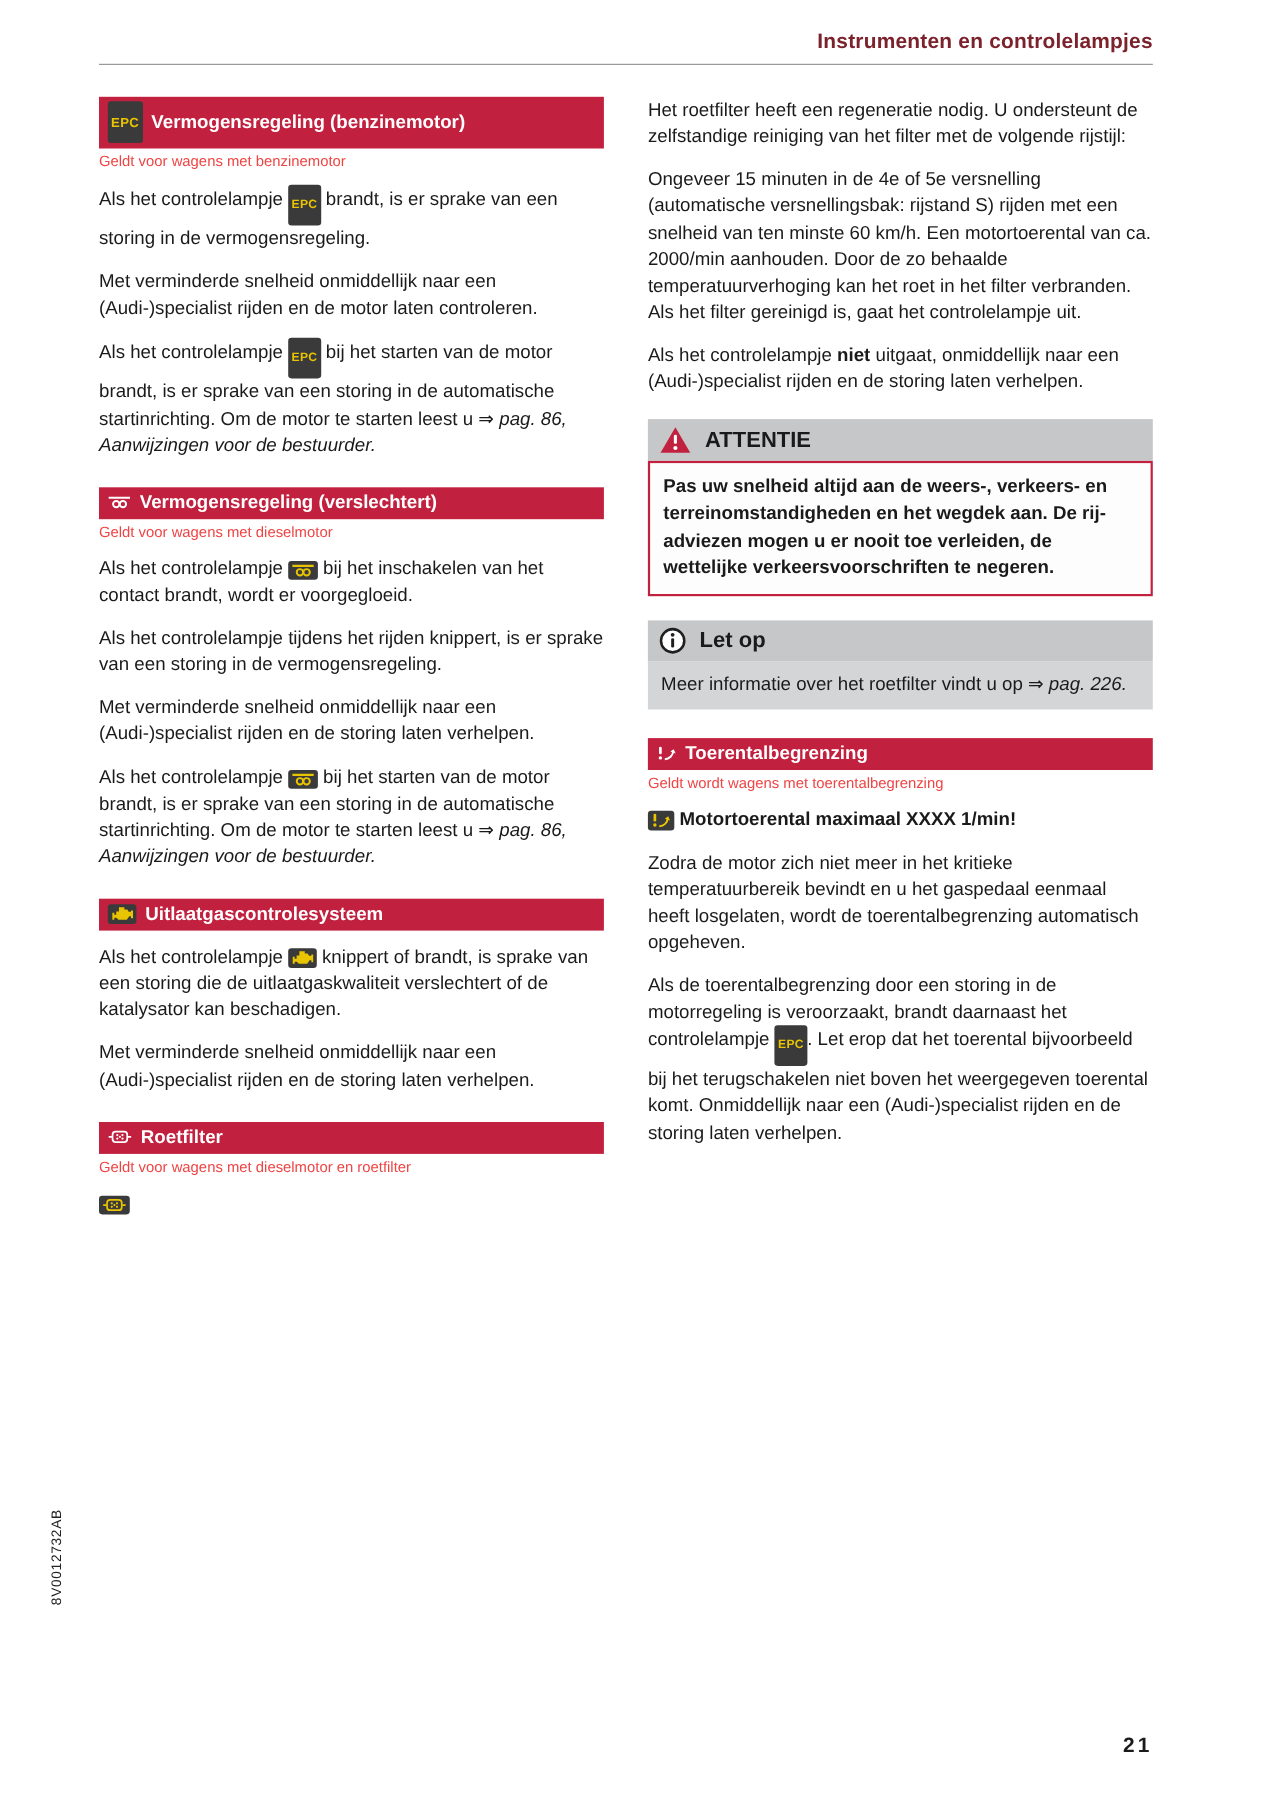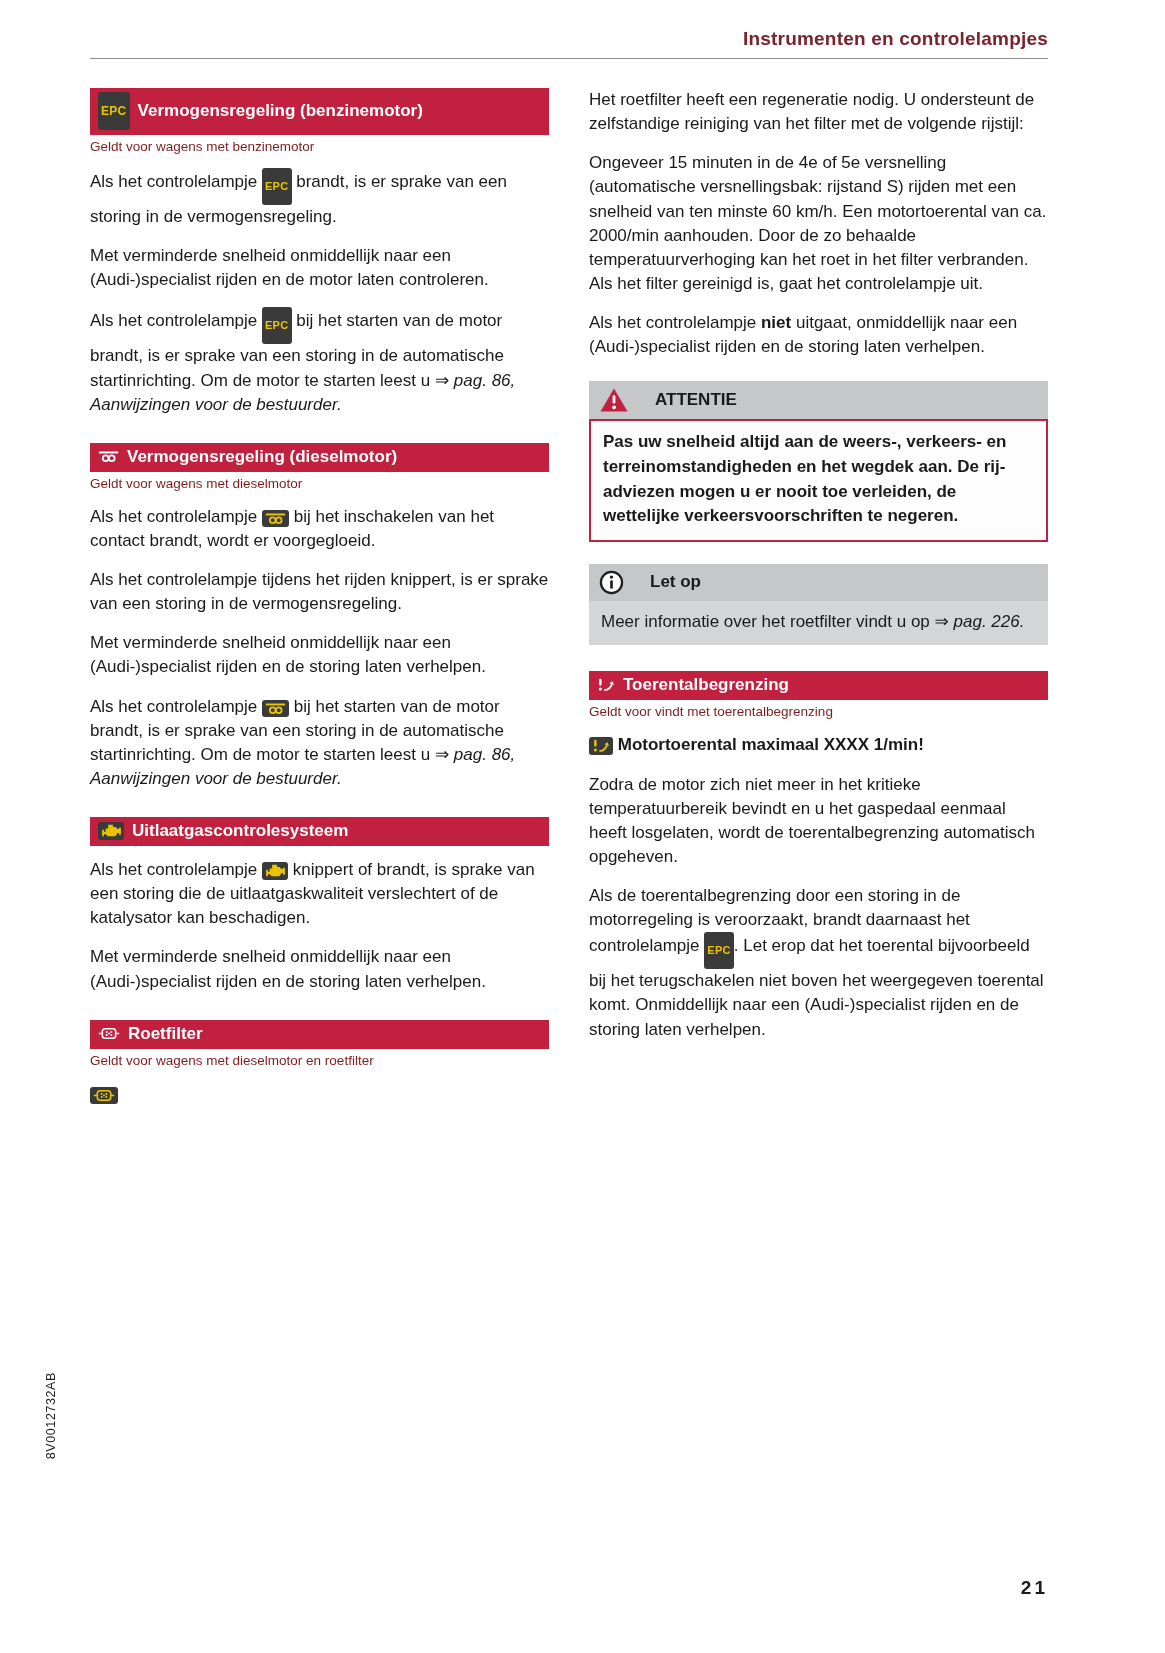--- a/index.html
+++ b/index.html
@@ -31,21 +31,21 @@
   .banner {
     background: var(--banner-red, #c2203f);
     color: #fff; font-weight: bold; font-size: 17px;
     padding: 4px 8px 5px;
     display: flex; align-items: center; gap: 8px;
     margin: 26px 0 12px;
   }
   .col .banner:first-child { margin-top: 0; }
   .banner + .subnote { margin-top: -8px; }
 
-  .subnote { font-size: 13.5px; color: #7f1d1d; margin: 0 0 14px; }
+  .subnote { font-size: 13.5px; color: #ef4444; margin: 0 0 14px; }
 
   p.para, p.bold-para { font-size: 17px; line-height: 1.42; margin: 0 0 15px; }
   p.bold-para { font-weight: bold; margin-top: 6px; }
   .bold { font-weight: bold; margin-top: 22px; }
   .italic { font-style: italic; }
 
   
   .icon { display: inline-flex; align-items: center; justify-content: center; }
   p .icon { vertical-align: -3px; }
   .chip {
@@ -55,22 +55,22 @@
   }
   .chip.epc { font-weight: bold; font-size: 11px; line-height: 1; letter-spacing: .3px; padding: 13px 3px; }
   .banner .chip.epc { font-size: 12px; }
   .light { color: #fff; background: transparent; }
   .icon svg { display: block; }
 
   
   .warnbox, .notebox { margin: 22px 0; }
   .box-header {
     background: var(--note-gray-header, #c6c7c9);
-    display: flex; align-items: center; gap: 26px;
-    padding: 6px 10px; font-weight: bold; font-size: 17px;
+    display: flex; align-items: center; gap: 12px;
+    padding: 6px 10px; font-weight: bold; font-size: 20px;
   }
   .warn-body {
     border: 2px solid var(--banner-red, #c2203f);
     background: #fdfdfd;
     padding: 9px 12px 11px;
     font-weight: bold;
   }
   .warn-body p, .note-body p { margin: 0; font-size: 17px; line-height: 1.45; }
   .note-body {
     background: var(--note-gray-body, #d4d5d7);
@@ -111,21 +111,21 @@
         <p class="para"><span class="text">Met verminderde snelheid onmiddellijk naar een (Audi-)specialist rijden en de motor laten controleren.</span></p>
         <p class="para"><span class="text">Als het controlelampje </span><span class="icon chip epc">EPC</span><span class="text"> bij het starten van de motor brandt, is er sprake van een storing in de automatische startinrichting. Om de motor te starten leest u </span><span class="text">⇒ </span><span class="italic">pag. 86, Aanwijzingen voor de bestuurder.</span></p>
         <div class="banner">
           <span class="icon light">
             <svg width="21" height="13" viewBox="0 0 26 15">
               <path d="M1 2.5h24" stroke="currentColor" stroke-width="2.4" fill="none"></path>
               <circle cx="9.5" cy="9.7" r="3.6" stroke="currentColor" stroke-width="2.2" fill="none"></circle>
               <circle cx="17" cy="9.7" r="3.6" stroke="currentColor" stroke-width="2.2" fill="none"></circle>
             </svg>
           </span>
-          <span>Vermogensregeling (dieselmotor)</span>
+          <span>Vermogensregeling (verslechtert)</span>
         </div>
         <div class="subnote">Geldt voor wagens met dieselmotor</div>
         <p class="para"><span class="text">Als het controlelampje </span><span class="icon chip">
             <svg width="21" height="13" viewBox="0 0 26 15">
               <path d="M1 2.5h24" stroke="currentColor" stroke-width="2.4" fill="none"></path>
               <circle cx="9.5" cy="9.7" r="3.6" stroke="currentColor" stroke-width="2.2" fill="none"></circle>
               <circle cx="17" cy="9.7" r="3.6" stroke="currentColor" stroke-width="2.2" fill="none"></circle>
             </svg>
           </span><span class="text"> bij het inschakelen van het contact brandt, wordt er voorgegloeid.</span></p>
         <p class="para"><span class="text">Als het controlelampje tijdens het rijden knippert, is er sprake van een storing in de vermogensregeling.</span></p>
@@ -216,21 +216,21 @@
           <span class="icon light">
             <svg width="18" height="14" viewBox="0 0 22 17">
               <rect x="2.6" y="1" width="3" height="8.4" rx="1.4" fill="currentColor"></rect>
               <circle cx="4.1" cy="13.4" r="1.9" fill="currentColor"></circle>
               <path d="M9 14.8A9.5 9.5 0 0 0 18.4 5.8" stroke="currentColor" stroke-width="2.2" fill="none"></path>
               <path d="M21 8.4l-2.2-4.6-3.6 2.6z" fill="currentColor"></path>
             </svg>
           </span>
           <span>Toerentalbegrenzing</span>
         </div>
-        <div class="subnote">Geldt voor vindt met toerentalbegrenzing</div>
+        <div class="subnote">Geldt wordt wagens met toerentalbegrenzing</div>
         <p class="bold-para"><span class="icon chip">
             <svg width="18" height="14" viewBox="0 0 22 17">
               <rect x="2.6" y="1" width="3" height="8.4" rx="1.4" fill="currentColor"></rect>
               <circle cx="4.1" cy="13.4" r="1.9" fill="currentColor"></circle>
               <path d="M9 14.8A9.5 9.5 0 0 0 18.4 5.8" stroke="currentColor" stroke-width="2.2" fill="none"></path>
               <path d="M21 8.4l-2.2-4.6-3.6 2.6z" fill="currentColor"></path>
             </svg>
           </span><span class="text"> Motortoerental maximaal XXXX 1/min!</span></p>
         <p class="para"><span class="text">Zodra de motor zich niet meer in het kritieke temperatuurbereik bevindt en u het gaspedaal eenmaal heeft losgelaten, wordt de toerentalbegrenzing automatisch opgeheven.</span></p>
         <p class="para"><span class="text">Als de toerentalbegrenzing door een storing in de motorregeling is veroorzaakt, brandt daarnaast het controlelampje </span><span class="icon chip epc">EPC</span><span class="text">. Let erop dat het toerental bijvoorbeeld bij het terugschakelen niet boven het weergegeven toerental komt. Onmiddellijk naar een (Audi-)specialist rijden en de storing laten verhelpen.</span></p>

